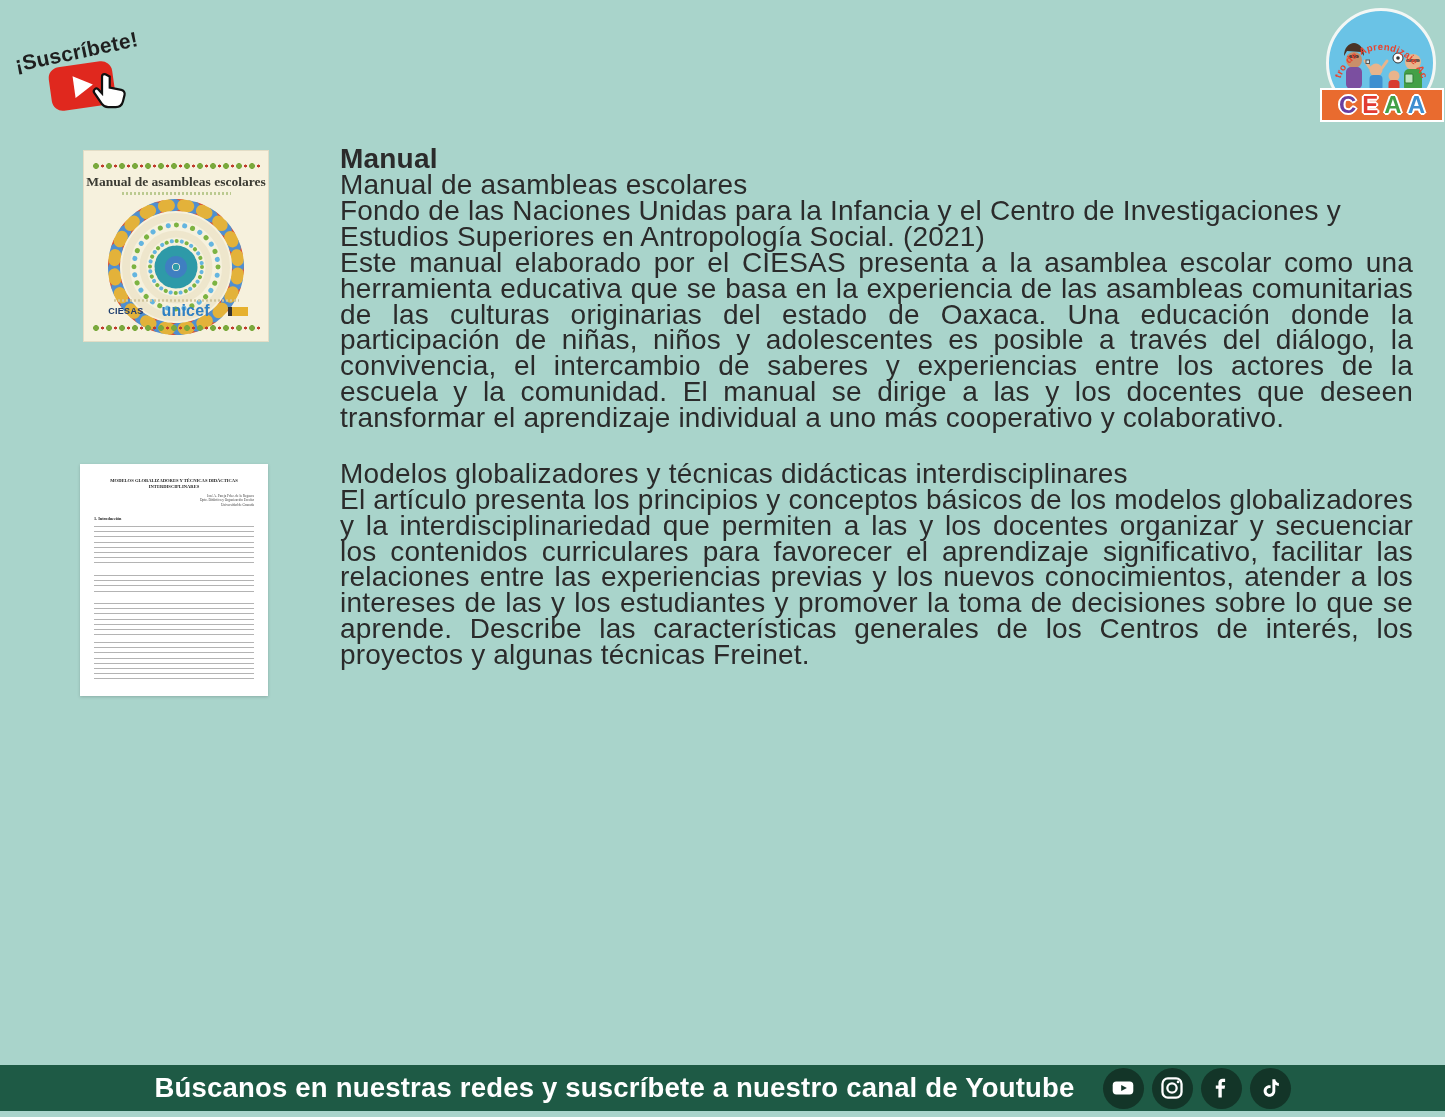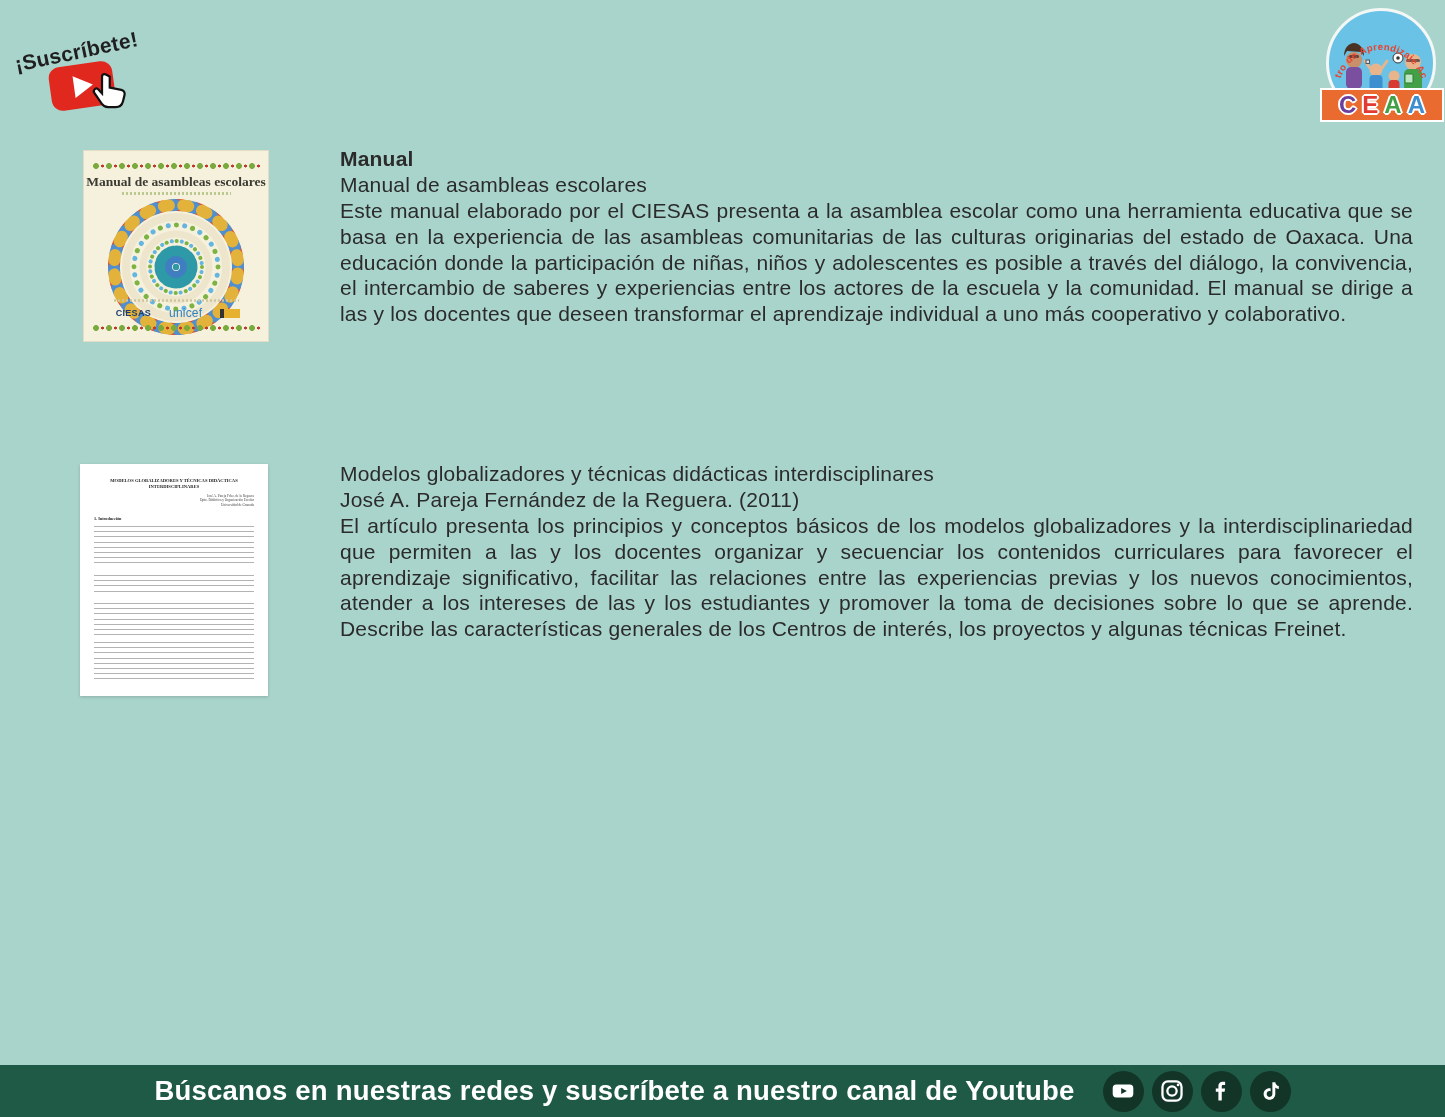--- a/index.html
+++ b/index.html
@@ -17,50 +17,50 @@
   .ceaa{position:absolute;left:1324px;top:6px;width:116px;height:122px;}
   .ceaa-circle{position:absolute;left:2px;top:2px;width:110px;height:110px;border-radius:50%;background:#6ac3e6;border:3px solid #f3f7f5;box-sizing:border-box;overflow:hidden;}
   .ceaa-arc{position:absolute;left:2px;top:2px;width:110px;height:110px;}
   .ceaa-family{position:absolute;left:2px;top:2px;width:110px;height:110px;}
   .ceaa-ribbon{position:absolute;left:-4px;top:82px;width:124px;height:34px;background:#e96b2f;border:2px solid #ffffff;box-sizing:border-box;display:flex;align-items:center;justify-content:center;gap:6px;}
   .ceaa-ribbon span{font-size:24px;font-weight:bold;line-height:1;
     text-shadow:-2px 0 #fff,2px 0 #fff,0 -2px #fff,0 2px #fff,-1px -1px #fff,1px -1px #fff,-1px 1px #fff,1px 1px #fff;}
   .ceaa-l0{color:#6a3f9e}.ceaa-l1{color:#e23b33}.ceaa-l2{color:#43a047}.ceaa-l3{color:#3e8fd0}
 
   
-  .txt{position:absolute;left:340px;width:1073px;color:#2b2b2b;font-size:21px;line-height:26px;letter-spacing:.2px;}
+  .txt{position:absolute;left:340px;width:1073px;color:#2b2b2b;font-size:28px;line-height:26px;letter-spacing:.2px;}
   .txt .hd{font-weight:bold;}
   .txt .desc{text-align:justify;line-height:25.8px;}
 
   
   .cover{position:absolute;left:83px;top:150px;width:186px;height:192px;background:#f6f1dd;box-shadow:0 0 0 1px #e3ddc6 inset;}
   .spiral-row{position:absolute;left:8px;right:8px;height:8px;
     background-image:radial-gradient(circle 3px at 5px 50%,#7aa93c 2.6px,transparent 3.2px),radial-gradient(circle 1.4px at 11.5px 50%,#c0392b 1.2px,transparent 1.8px);
     background-size:13px 8px;background-repeat:repeat-x;}
   .spiral-top{top:12px;} .spiral-bottom{bottom:10px;}
   .cover-title{position:absolute;left:0;right:0;top:24px;text-align:center;font-family:"Liberation Serif","DejaVu Serif",serif;font-weight:bold;font-size:13.5px;color:#3b3b33;}
   .cover-underline{position:absolute;left:38px;right:38px;top:42px;height:3px;
     background-image:radial-gradient(circle 1.2px at 2px 50%,#b9c98e 1.1px,transparent 1.5px);background-size:4px 3px;background-repeat:repeat-x;}
   .mandala{position:absolute;left:20px;top:44px;width:146px;height:146px;}
   .cover-logos{position:absolute;left:4px;right:0;bottom:22px;display:flex;justify-content:center;align-items:center;gap:18px;margin-top:20px;}
   .cover-logos .lg1{font-size:9px;font-weight:bold;color:#1d3d6e;letter-spacing:.3px;}
-  .cover-logos .lg2{font-size:12px;font-weight:normal;color:#2f80c3;letter-spacing:.2px;}
+  .cover-logos .lg2{font-size:16px;font-weight:bold;color:#2f80c3;letter-spacing:.2px;}
   .cover-logos .lg3{width:16px;height:9px;background:#e6b12e;border-left:4px solid #333;}
   .cover-dotline{position:absolute;left:30px;right:30px;bottom:40px;height:3px;
     background-image:radial-gradient(circle 1.1px at 2px 50%,#cfc49b 1px,transparent 1.4px);background-size:4px 3px;background-repeat:repeat-x;}
 
   
   .paper{position:absolute;left:80px;top:464px;width:188px;height:232px;background:#ffffff;box-shadow:0 1px 3px rgba(0,0,0,.18);}
   .paper-title{position:absolute;left:14px;right:14px;top:14px;text-align:center;font-family:"Liberation Serif","DejaVu Serif",serif;font-weight:bold;font-size:4.6px;color:#222;line-height:5.5px;}
   .paper-author{position:absolute;right:14px;top:30px;text-align:right;font-family:"Liberation Serif","DejaVu Serif",serif;font-size:3.4px;color:#444;line-height:4.4px;}
   .paper-h1{position:absolute;left:14px;top:52px;font-family:"Liberation Serif","DejaVu Serif",serif;font-weight:bold;font-size:4.2px;color:#222;}
   .sim{position:absolute;left:14px;right:14px;background:repeating-linear-gradient(to bottom,#9a9a9a 0 1px,transparent 1px 5.2px);opacity:.75;}
 
   
-  .footer{position:absolute;left:0;top:1065px;width:1445px;height:52px;background:#1e5a45;display:flex;align-items:center;justify-content:center;gap:28px;}
+  .footer{position:absolute;left:0;top:1065px;width:1445px;height:46px;background:#1e5a45;display:flex;align-items:center;justify-content:center;gap:28px;}
   .footer-msg{color:#ffffff;font-size:27.5px;font-weight:bold;letter-spacing:.2px;white-space:nowrap;}
   .socials{display:flex;align-items:center;gap:8px;}
   .soc{width:41px;height:41px;border-radius:50%;background:#133528;display:flex;align-items:center;justify-content:center;}
   .soc svg{display:block;}
 </style>
 </head>
 <body>
 
 <div class="page">
 
@@ -140,40 +140,40 @@
       <span class="lg1">CIESAS</span>
       <span class="lg2">unicef</span>
       <span class="lg3"></span>
     </div>
     <div class="spiral-row spiral-bottom"></div>
   </div>
 
   <div class="txt" style="top:146px;">
     <div class="hd">Manual</div>
     <div>Manual de asambleas escolares</div>
+    <div>Fondo de las Naciones Unidas para la Infancia y el Centro de Investigaciones y Estudios Superiores en Antropología Social. (2021)</div>
     <div class="desc">Este manual elaborado por el CIESAS presenta a la asamblea escolar como una herramienta educativa que se basa en la experiencia de las asambleas comunitarias de las culturas originarias del estado de Oaxaca. Una educación donde la participación de niñas, niños y adolescentes es posible a través del diálogo, la convivencia, el intercambio de saberes y experiencias entre los actores de la escuela y la comunidad. El manual se dirige a las y los docentes que deseen transformar el aprendizaje individual a uno más cooperativo y colaborativo.</div>
   </div>
 
   <div class="paper">
     <div class="paper-title">MODELOS GLOBALIZADORES Y TÉCNICAS DIDÁCTICAS INTERDISCIPLINARES</div>
     <div class="paper-author">
       <div>José A. Pareja Fdez. de la Reguera</div>
       <div>Dpto. Didáctica y Organización Escolar</div>
       <div>Universidad de Granada</div>
     </div>
     <div class="paper-h1">1. Introducción</div>
     <div class="sim" style="top:62px;height:42px;"></div>
     <div class="sim" style="top:111px;height:21px;"></div>
     <div class="sim" style="top:139px;height:32px;"></div>
     <div class="sim" style="top:178px;height:42px;"></div>
   </div>
 
   <div class="txt" style="top:461px;">
     <div>Modelos globalizadores y técnicas didácticas interdisciplinares</div>
-    <div>José A. Pareja Fernández de la Reguera. (2011)</div>
     <div class="desc">El artículo presenta los principios y conceptos básicos de los modelos globalizadores y la interdisciplinariedad que permiten a las y los docentes organizar y secuenciar los contenidos curriculares para favorecer el aprendizaje significativo, facilitar las relaciones entre las experiencias previas y los nuevos conocimientos, atender a los intereses de las y los estudiantes y promover la toma de decisiones sobre lo que se aprende. Describe las características generales de los Centros de interés, los proyectos y algunas técnicas Freinet.</div>
   </div>
 
   <div class="footer">
     <div class="footer-msg">Búscanos en nuestras redes y suscríbete a nuestro canal de Youtube</div>
     <div class="socials">
       <div class="soc">
         <svg width="26" height="26" viewBox="0 0 24 24">
           <rect x="2.5" y="6" width="19" height="12" rx="3.4" fill="#ffffff"></rect>
           <path d="M10.3 9.2 L15.6 12 L10.3 14.8 Z" fill="#133528"></path>

